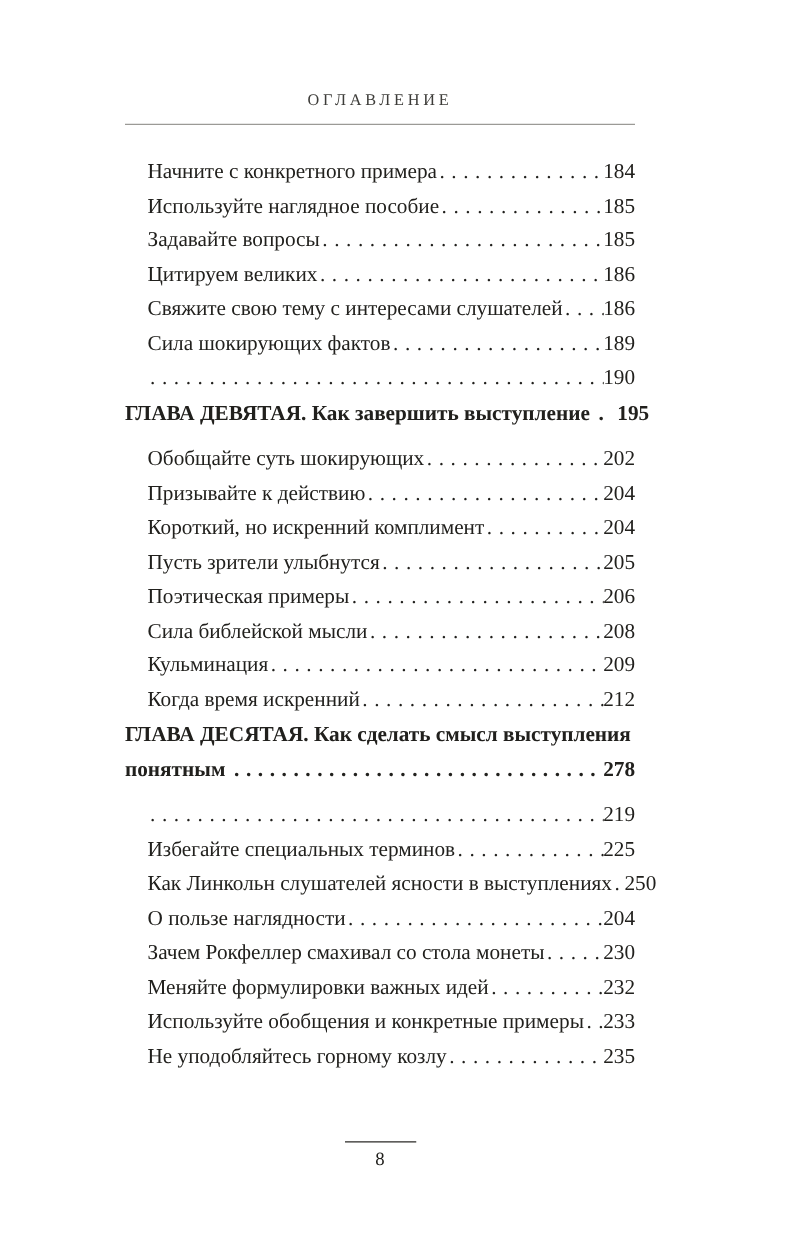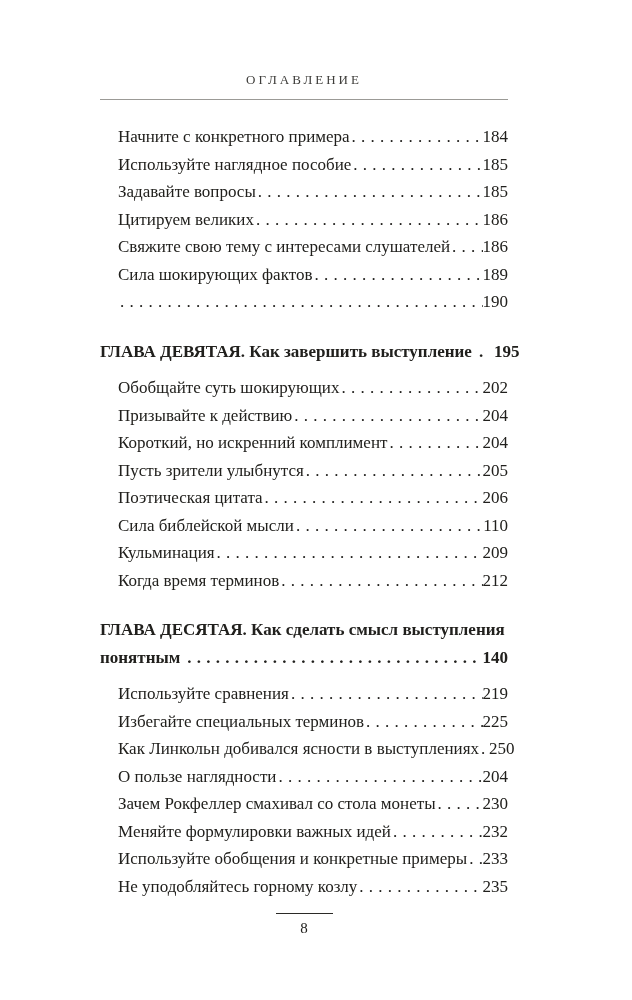--- a/index.html
+++ b/index.html
@@ -47,21 +47,21 @@
     white-space: nowrap;
     margin-left: 2px;
     letter-spacing: 0.5px;
   }
   .toc-dots::after {
     content: ". . . . . . . . . . . . . . . . . . . . . . . . . . . . . . . . . . . . . . . . . . . . . . . . . . . . . . . . . . . . . . . . . . . . ";
   }
   .toc-page { white-space: nowrap; flex: 0 0 auto; text-align: center; }
 
   
-  .chapter { margin-top: 22px; font-weight: 700; }
+  .chapter { margin-top: 1px; font-weight: 700; }
   .chapter .toc-dots { margin-left: 7px; }
   .chapter .toc-page { padding-left: 7px; }
   .chapter-line1 { white-space: nowrap; }
 
   
   .footer {
     position: absolute;
     left: 100px;
     right: 68px;
     bottom: 62px;
@@ -160,68 +160,67 @@
     <span class="toc-page">204</span>
   </div>
 
   <div class="toc-row">
     <span class="toc-title">Пусть зрители улыбнутся</span>
     <span class="toc-dots"></span>
     <span class="toc-page">205</span>
   </div>
 
   <div class="toc-row">
-    <span class="toc-title">Поэтическая цитата</span>
+    <span class="toc-title">Поэтическая примеры</span>
     <span class="toc-dots"></span>
     <span class="toc-page">206</span>
   </div>
 
   <div class="toc-row">
     <span class="toc-title">Сила библейской мысли</span>
     <span class="toc-dots"></span>
-    <span class="toc-page">110</span>
+    <span class="toc-page">208</span>
   </div>
 
   <div class="toc-row">
     <span class="toc-title">Кульминация</span>
     <span class="toc-dots"></span>
     <span class="toc-page">209</span>
   </div>
 
   <div class="toc-row">
-    <span class="toc-title">Когда время терминов</span>
+    <span class="toc-title">Когда время искренний</span>
     <span class="toc-dots"></span>
     <span class="toc-page">212</span>
   </div>
 </section>
 
       <div class="chapter">
         <div class="chapter-line1">ГЛАВА ДЕСЯТАЯ. Как сделать смысл выступления</div>
         <div class="toc-row">
           <span class="toc-title">понятным</span>
           <span class="toc-dots"></span>
-          <span class="toc-page">140</span>
+          <span class="toc-page">278</span>
         </div>
       </div>
 
       <section class="toc-group">
   <div class="toc-row">
-    <span class="toc-title">Используйте сравнения</span>
     <span class="toc-dots"></span>
     <span class="toc-page">219</span>
   </div>
 
   <div class="toc-row">
     <span class="toc-title">Избегайте специальных терминов</span>
     <span class="toc-dots"></span>
     <span class="toc-page">225</span>
   </div>
 
   <div class="toc-row">
-    <span class="toc-title">Как Линкольн добивался ясности в выступлениях</span>
+    <span class="toc-title">Как Линкольн слушателей ясности в выступлениях</span>
     <span class="toc-dots"></span>
     <span class="toc-page">250</span>
   </div>
 
   <div class="toc-row">
     <span class="toc-title">О пользе наглядности</span>
     <span class="toc-dots"></span>
     <span class="toc-page">204</span>
   </div>
 

